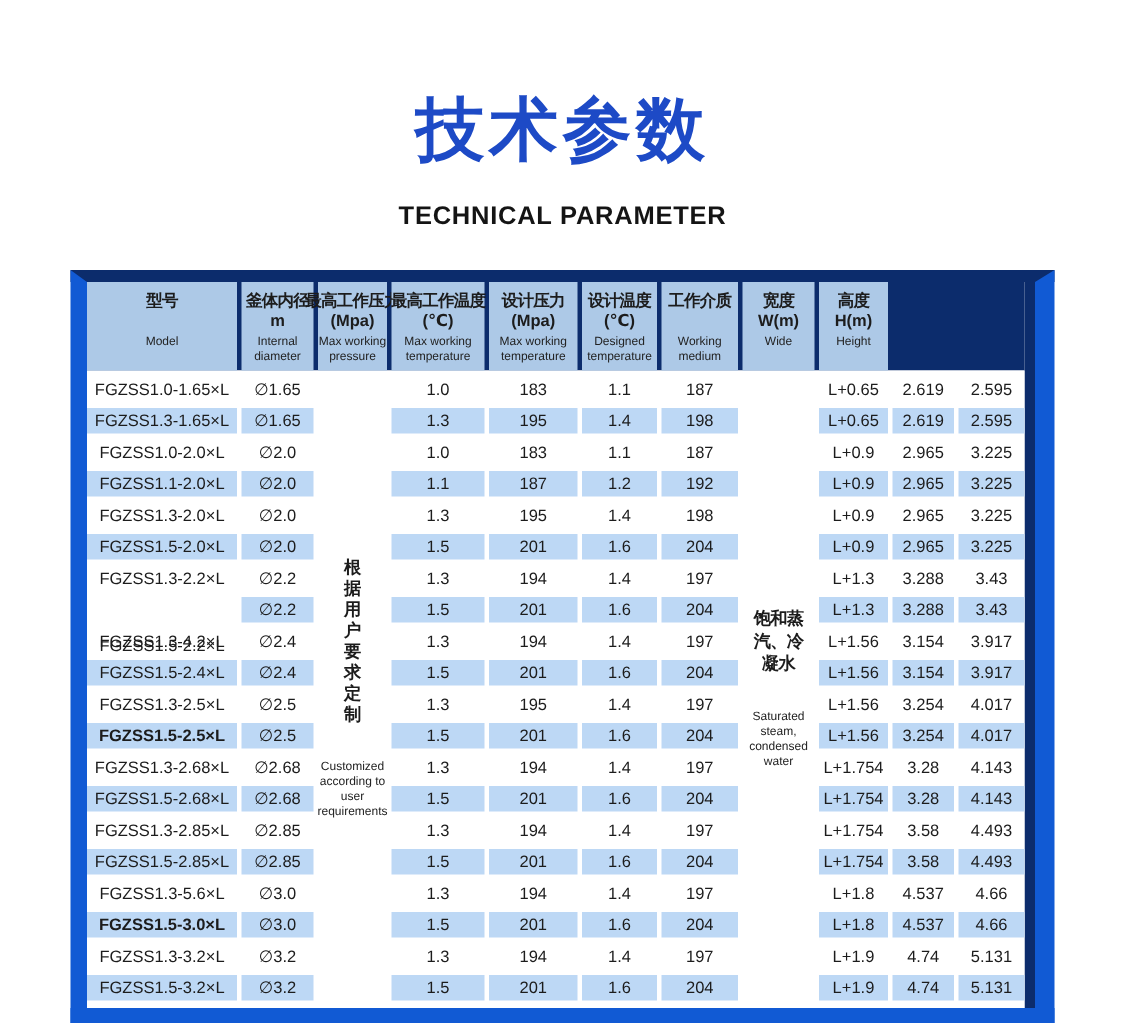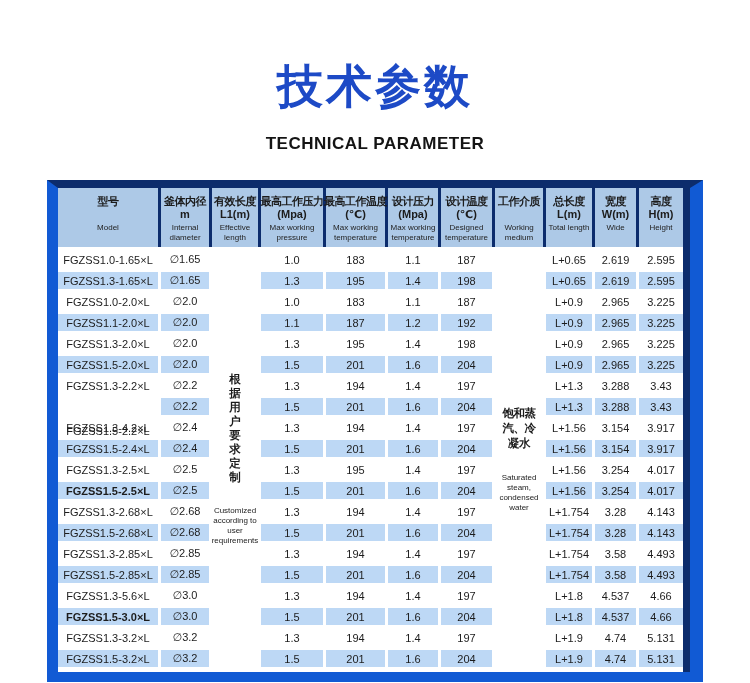--- a/index.html
+++ b/index.html
@@ -78,25 +78,20 @@
           <div class="cn">型号</div>
           <div class="sub"></div>
           <div class="en">Model</div>
         </div>
         <div class="th">
           <div class="cn">釜体内径</div>
           <div class="sub">m</div>
           <div class="en">Internal diameter</div>
         </div>
         <div class="th">
-          <div class="cn">有效长度</div>
-          <div class="sub">L1(m)</div>
-          <div class="en">Effective length</div>
-        </div>
-        <div class="th">
           <div class="cn">最高工作压力</div>
           <div class="sub">(Mpa)</div>
           <div class="en">Max working pressure</div>
         </div>
         <div class="th">
           <div class="cn">最高工作温度</div>
           <div class="sub">(℃)</div>
           <div class="en">Max working temperature</div>
         </div>
         <div class="th">
@@ -106,25 +101,20 @@
         </div>
         <div class="th">
           <div class="cn">设计温度</div>
           <div class="sub">(℃)</div>
           <div class="en">Designed temperature</div>
         </div>
         <div class="th">
           <div class="cn">工作介质</div>
           <div class="sub"></div>
           <div class="en">Working medium</div>
-        </div>
-        <div class="th">
-          <div class="cn">总长度</div>
-          <div class="sub">L(m)</div>
-          <div class="en">Total length</div>
         </div>
         <div class="th">
           <div class="cn">宽度</div>
           <div class="sub">W(m)</div>
           <div class="en">Wide</div>
         </div>
         <div class="th">
           <div class="cn">高度</div>
           <div class="sub">H(m)</div>
           <div class="en">Height</div>

